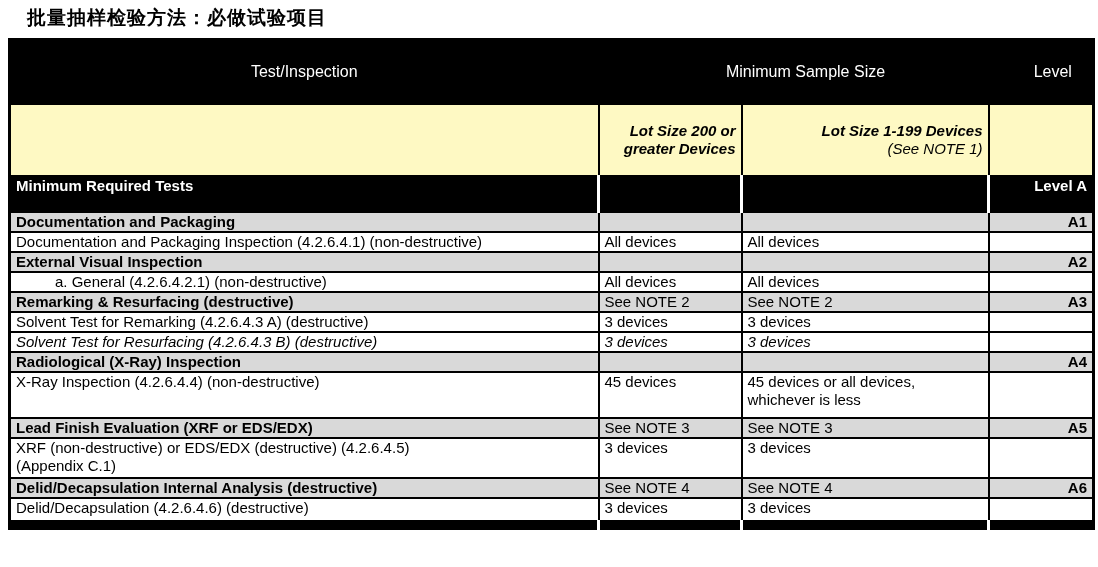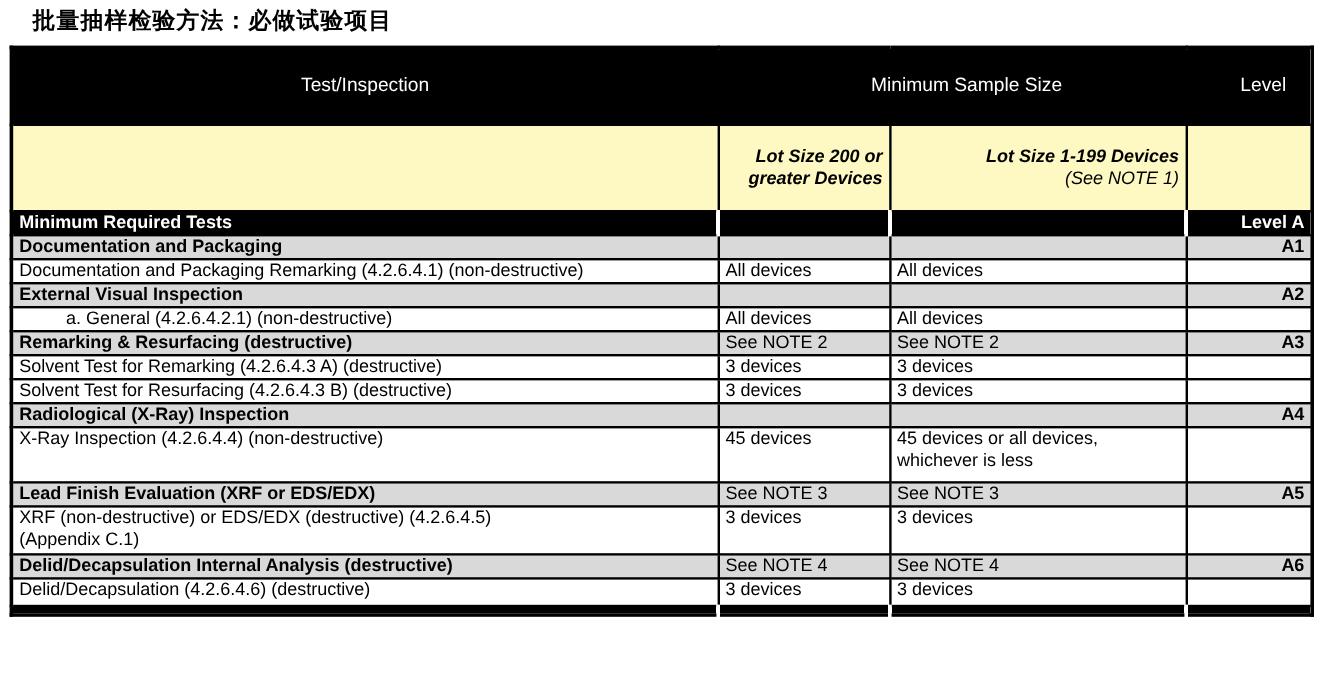--- a/index.html
+++ b/index.html
@@ -115,34 +115,34 @@
       <th></th>
       <th>Lot Size 200 or greater Devices</th>
       <th>
         <div>Lot Size 1-199 Devices</div>
         <div class="note-line">(See NOTE 1)</div>
       </th>
       <th></th>
     </tr>
   </thead>
   <tbody>
-      <tr class="black-section" style="height: 20px;">
+      <tr class="black-section" style="height: 36px;">
         <td class="c-test">Minimum Required Tests</td>
         <td class="c-lot200"></td>
         <td class="c-lot199"></td>
         <td class="c-level">Level A</td>
       </tr>
       <tr class="section" style="height: 20px;">
         <td class="c-test">Documentation and Packaging</td>
         <td class="c-lot200"></td>
         <td class="c-lot199"></td>
         <td class="c-level">A1</td>
       </tr>
       <tr class="data" style="height: 20px;">
-        <td class="c-test">Documentation and Packaging Remarking (4.2.6.4.1) (non-destructive)</td>
+        <td class="c-test">Documentation and Packaging Inspection (4.2.6.4.1) (non-destructive)</td>
         <td class="c-lot200">All devices</td>
         <td class="c-lot199">All devices</td>
         <td class="c-level"></td>
       </tr>
       <tr class="section" style="height: 20px;">
         <td class="c-test">External Visual Inspection</td>
         <td class="c-lot200"></td>
         <td class="c-lot199"></td>
         <td class="c-level">A2</td>
       </tr>
@@ -157,21 +157,21 @@
         <td class="c-lot200">See NOTE 2</td>
         <td class="c-lot199">See NOTE 2</td>
         <td class="c-level">A3</td>
       </tr>
       <tr class="data" style="height: 20px;">
         <td class="c-test">Solvent Test for Remarking (4.2.6.4.3 A) (destructive)</td>
         <td class="c-lot200">3 devices</td>
         <td class="c-lot199">3 devices</td>
         <td class="c-level"></td>
       </tr>
-      <tr class="data" style="height: 20px;">
+      <tr class="data" style="height: 20px; font-style: italic;">
         <td class="c-test">Solvent Test for Resurfacing (4.2.6.4.3 B) (destructive)</td>
         <td class="c-lot200">3 devices</td>
         <td class="c-lot199">3 devices</td>
         <td class="c-level"></td>
       </tr>
       <tr class="section" style="height: 20px;">
         <td class="c-test">Radiological (X-Ray) Inspection</td>
         <td class="c-lot200"></td>
         <td class="c-lot199"></td>
         <td class="c-level">A4</td>

